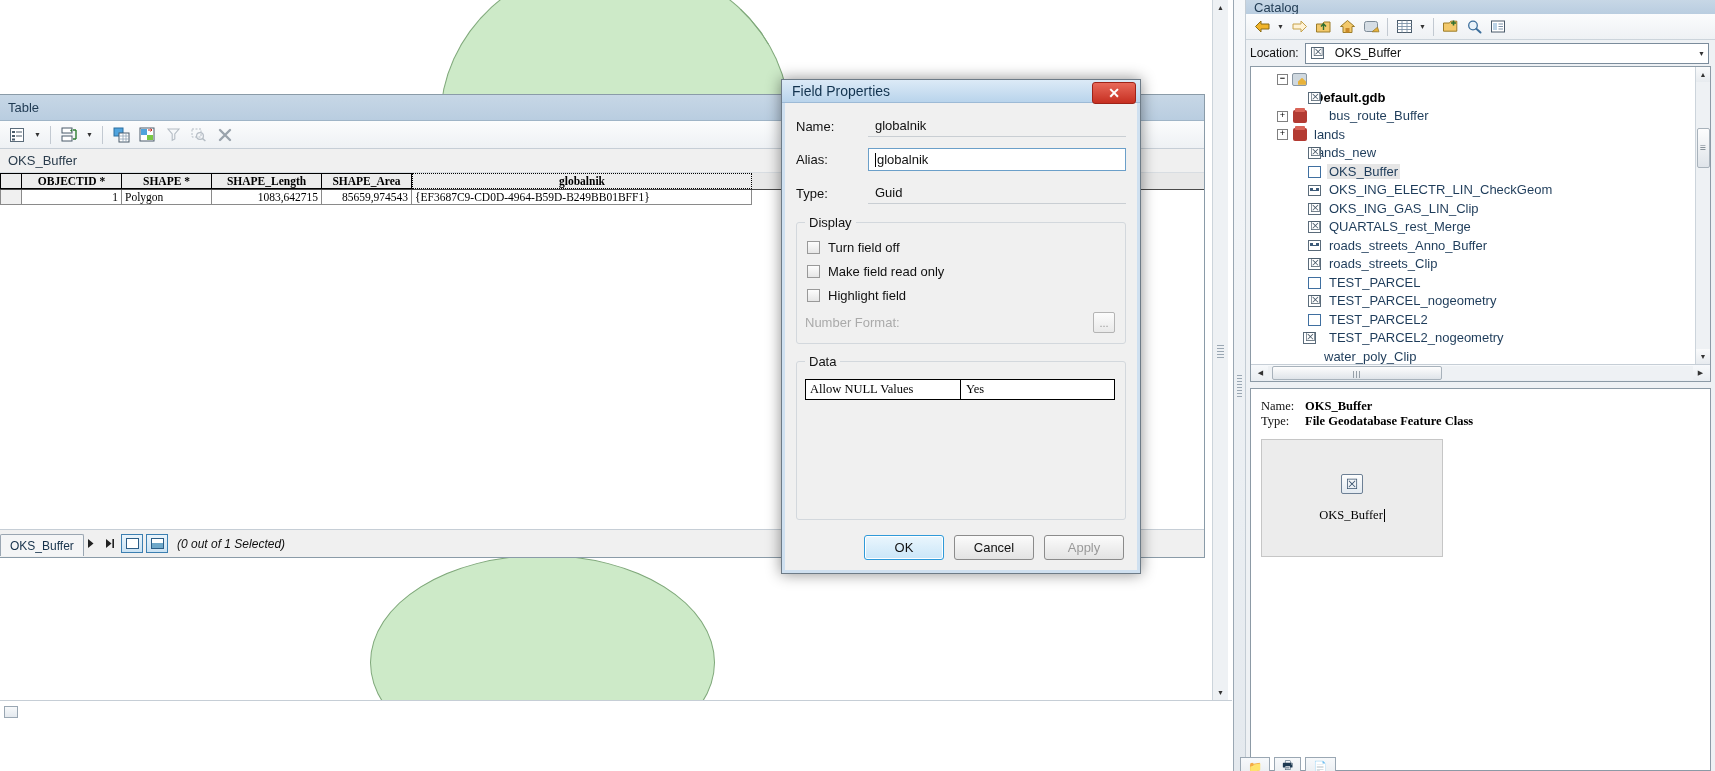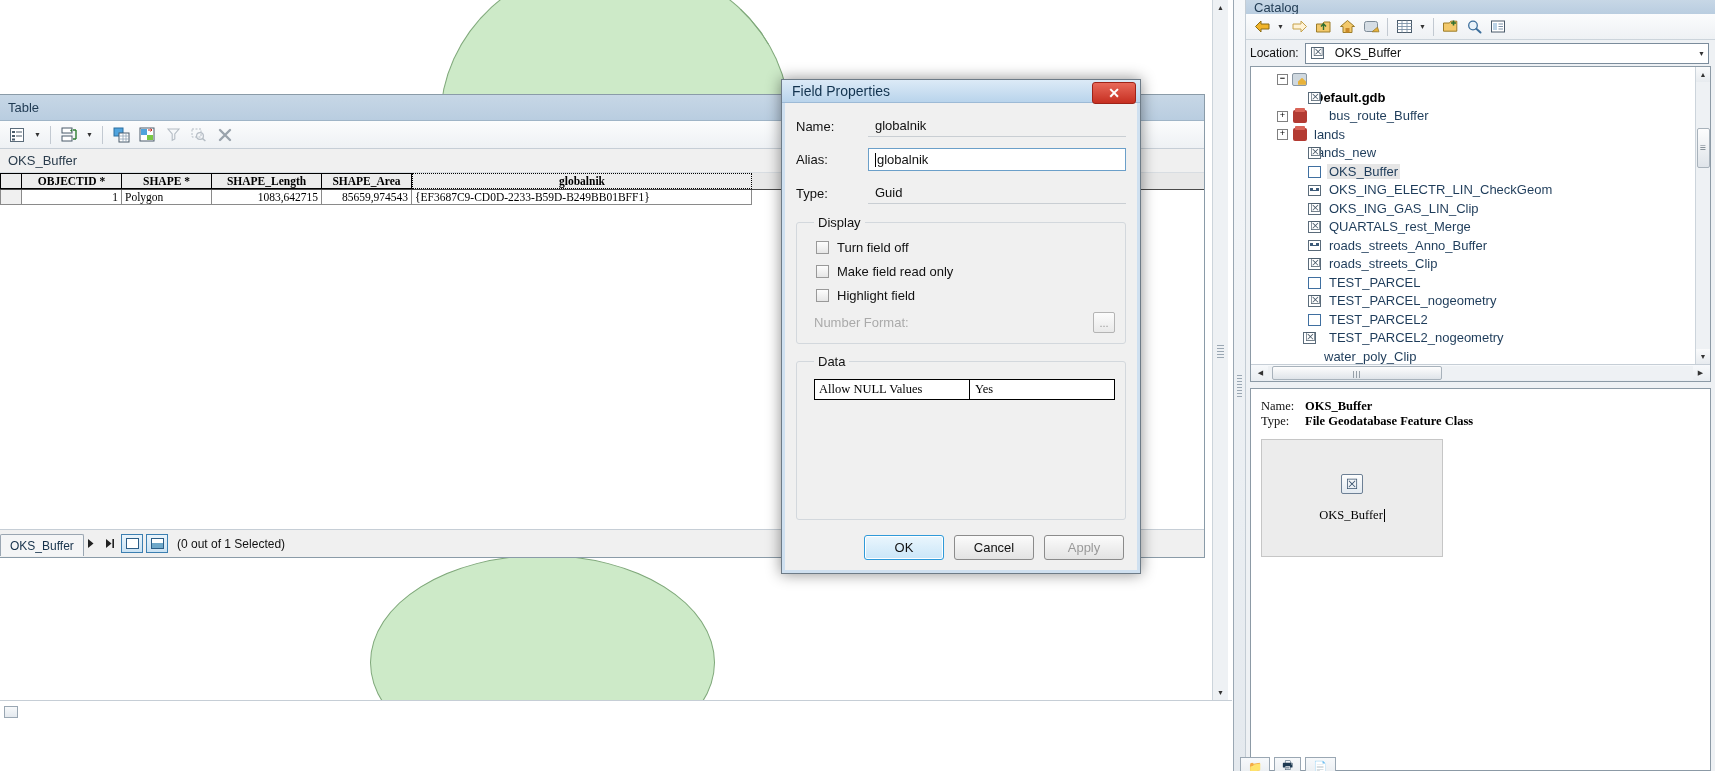--- a/index.html
+++ b/index.html
@@ -110,21 +110,21 @@
   }
   .nav-toggle .inner { width: 13px; height: 11px; border: 1px solid #2c5d86;
     background: #fff; }
   .nav-toggle2 {
     width: 22px; height: 19px; border: 1px solid #3c7fb1;
     background: linear-gradient(#eaf4fb, #cbe3f4);
     display: flex; align-items: center; justify-content: center;
   }
   .nav-toggle2 .inner { width: 13px; height: 11px; border: 1px solid #2c5d86;
     background: linear-gradient(#ffffff 0 45%, #6fa8c9 45% 100%); }
-  .nav-status { margin-left: 6px; font-size: 12px; color: #111; }
+  .nav-status { margin-left: 6px; font-size: 12px; color: #111; font-style: italic; }
 
   
   .table-tabstrip {
     position: absolute; left: 0px; top: 530px; width: 1205px; height: 26px;
     display: flex; align-items: flex-end;
   }
   .table-tab {
     height: 22px; background: #f4f5f6; border: 1px solid #9aa6b2;
     border-bottom: none;
     display: flex; align-items: center; padding: 0 9px;
@@ -172,21 +172,21 @@
     border: 1px solid #6b9fc9;
     display: flex; align-items: center; padding-left: 6px;
     font-size: 13px; color: #111; position: relative;
   }
   .caret {
     display: inline-block; width: 1px; height: 14px; background: #000;
     margin-right: 1px;
   }
   fieldset.group {
     border: 1px solid #d3d8dd; border-radius: 3px;
-    margin: 6px 0 10px 0; padding: 4px 10px 10px 17px;
+    margin: 6px 0 10px 0; padding: 4px 10px 10px 8px;
   }
   fieldset.group legend { font-size: 13px; color: #111; padding: 0 4px; }
   .chk-row { display: flex; align-items: center; margin: 6px 0 9px 2px; }
   .chk {
     width: 13px; height: 13px; border: 1px solid #999;
     background: linear-gradient(#fdfdfd, #e6e6e6);
     margin-right: 8px; flex: none;
   }
   .chk-label { font-size: 13px; color: #111; }
   .numfmt-row { display: flex; align-items: center; margin-top: 4px; }
@@ -491,21 +491,21 @@
         <div class="gh-cell" style="width:110px">SHAPE_Length</div>
         <div class="gh-cell" style="width:90px">SHAPE_Area</div>
         <div class="gh-cell sel" style="width:340px">globalnik</div>
       </div>
       <div class="grid-row">
         <div class="gr-cell gr-corner"></div>
         <div class="gr-cell a-right" style="width:100px">1</div>
         <div class="gr-cell a-left" style="width:90px">Polygon</div>
         <div class="gr-cell a-right" style="width:110px">1083,642715</div>
         <div class="gr-cell a-right" style="width:90px">85659,974543</div>
-        <div class="gr-cell a-left" style="width:340px">{EF3687C9-CD0D-2233-B59D-B249BB01BFF1}</div>
+        <div class="gr-cell a-left" style="width:340px">{EF3687C9-CD0D-4964-B59D-B249BB01BFF1}</div>
       </div>
     </div>
 
     <div class="table-nav">
       <div class="nav-btn">
         <svg width="12" height="11" viewBox="0 0 12 11">
             <path d="M10 1 L4.5 5.5 L10 10z" fill="#222"></path>
             <rect x="2" y="1" width="1.6" height="9" fill="#222"></rect>
           </svg>
       </div>

